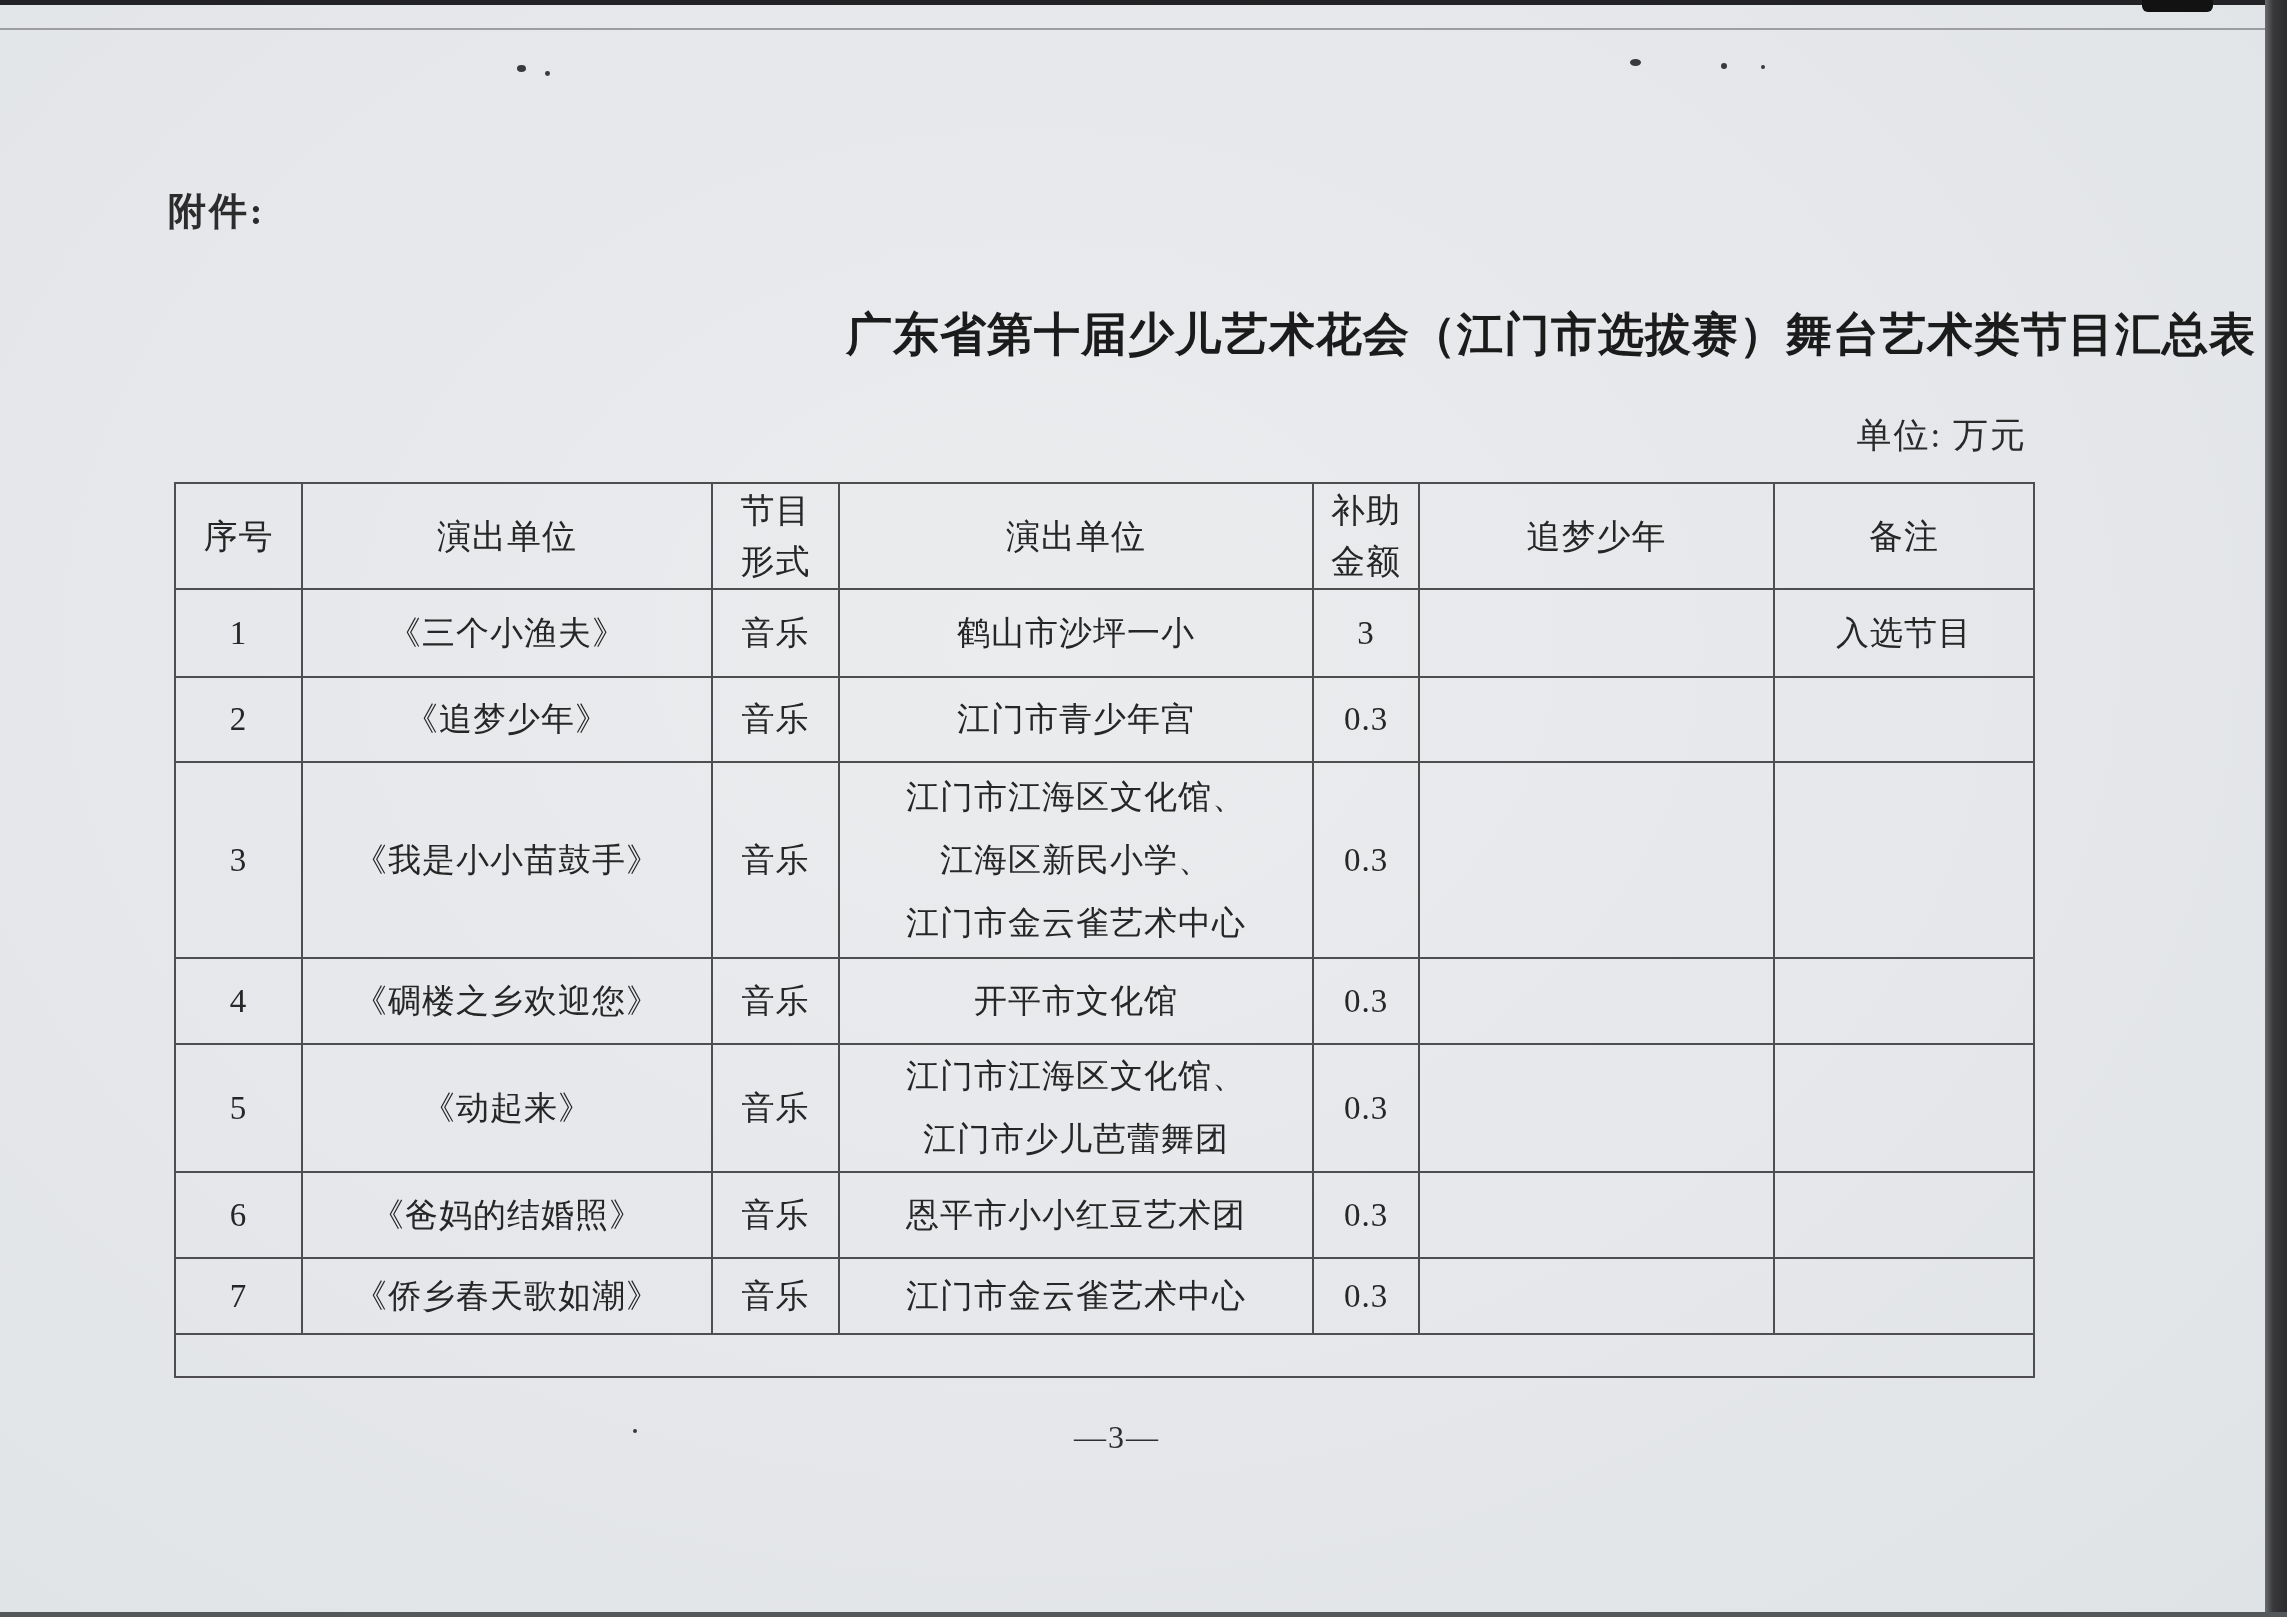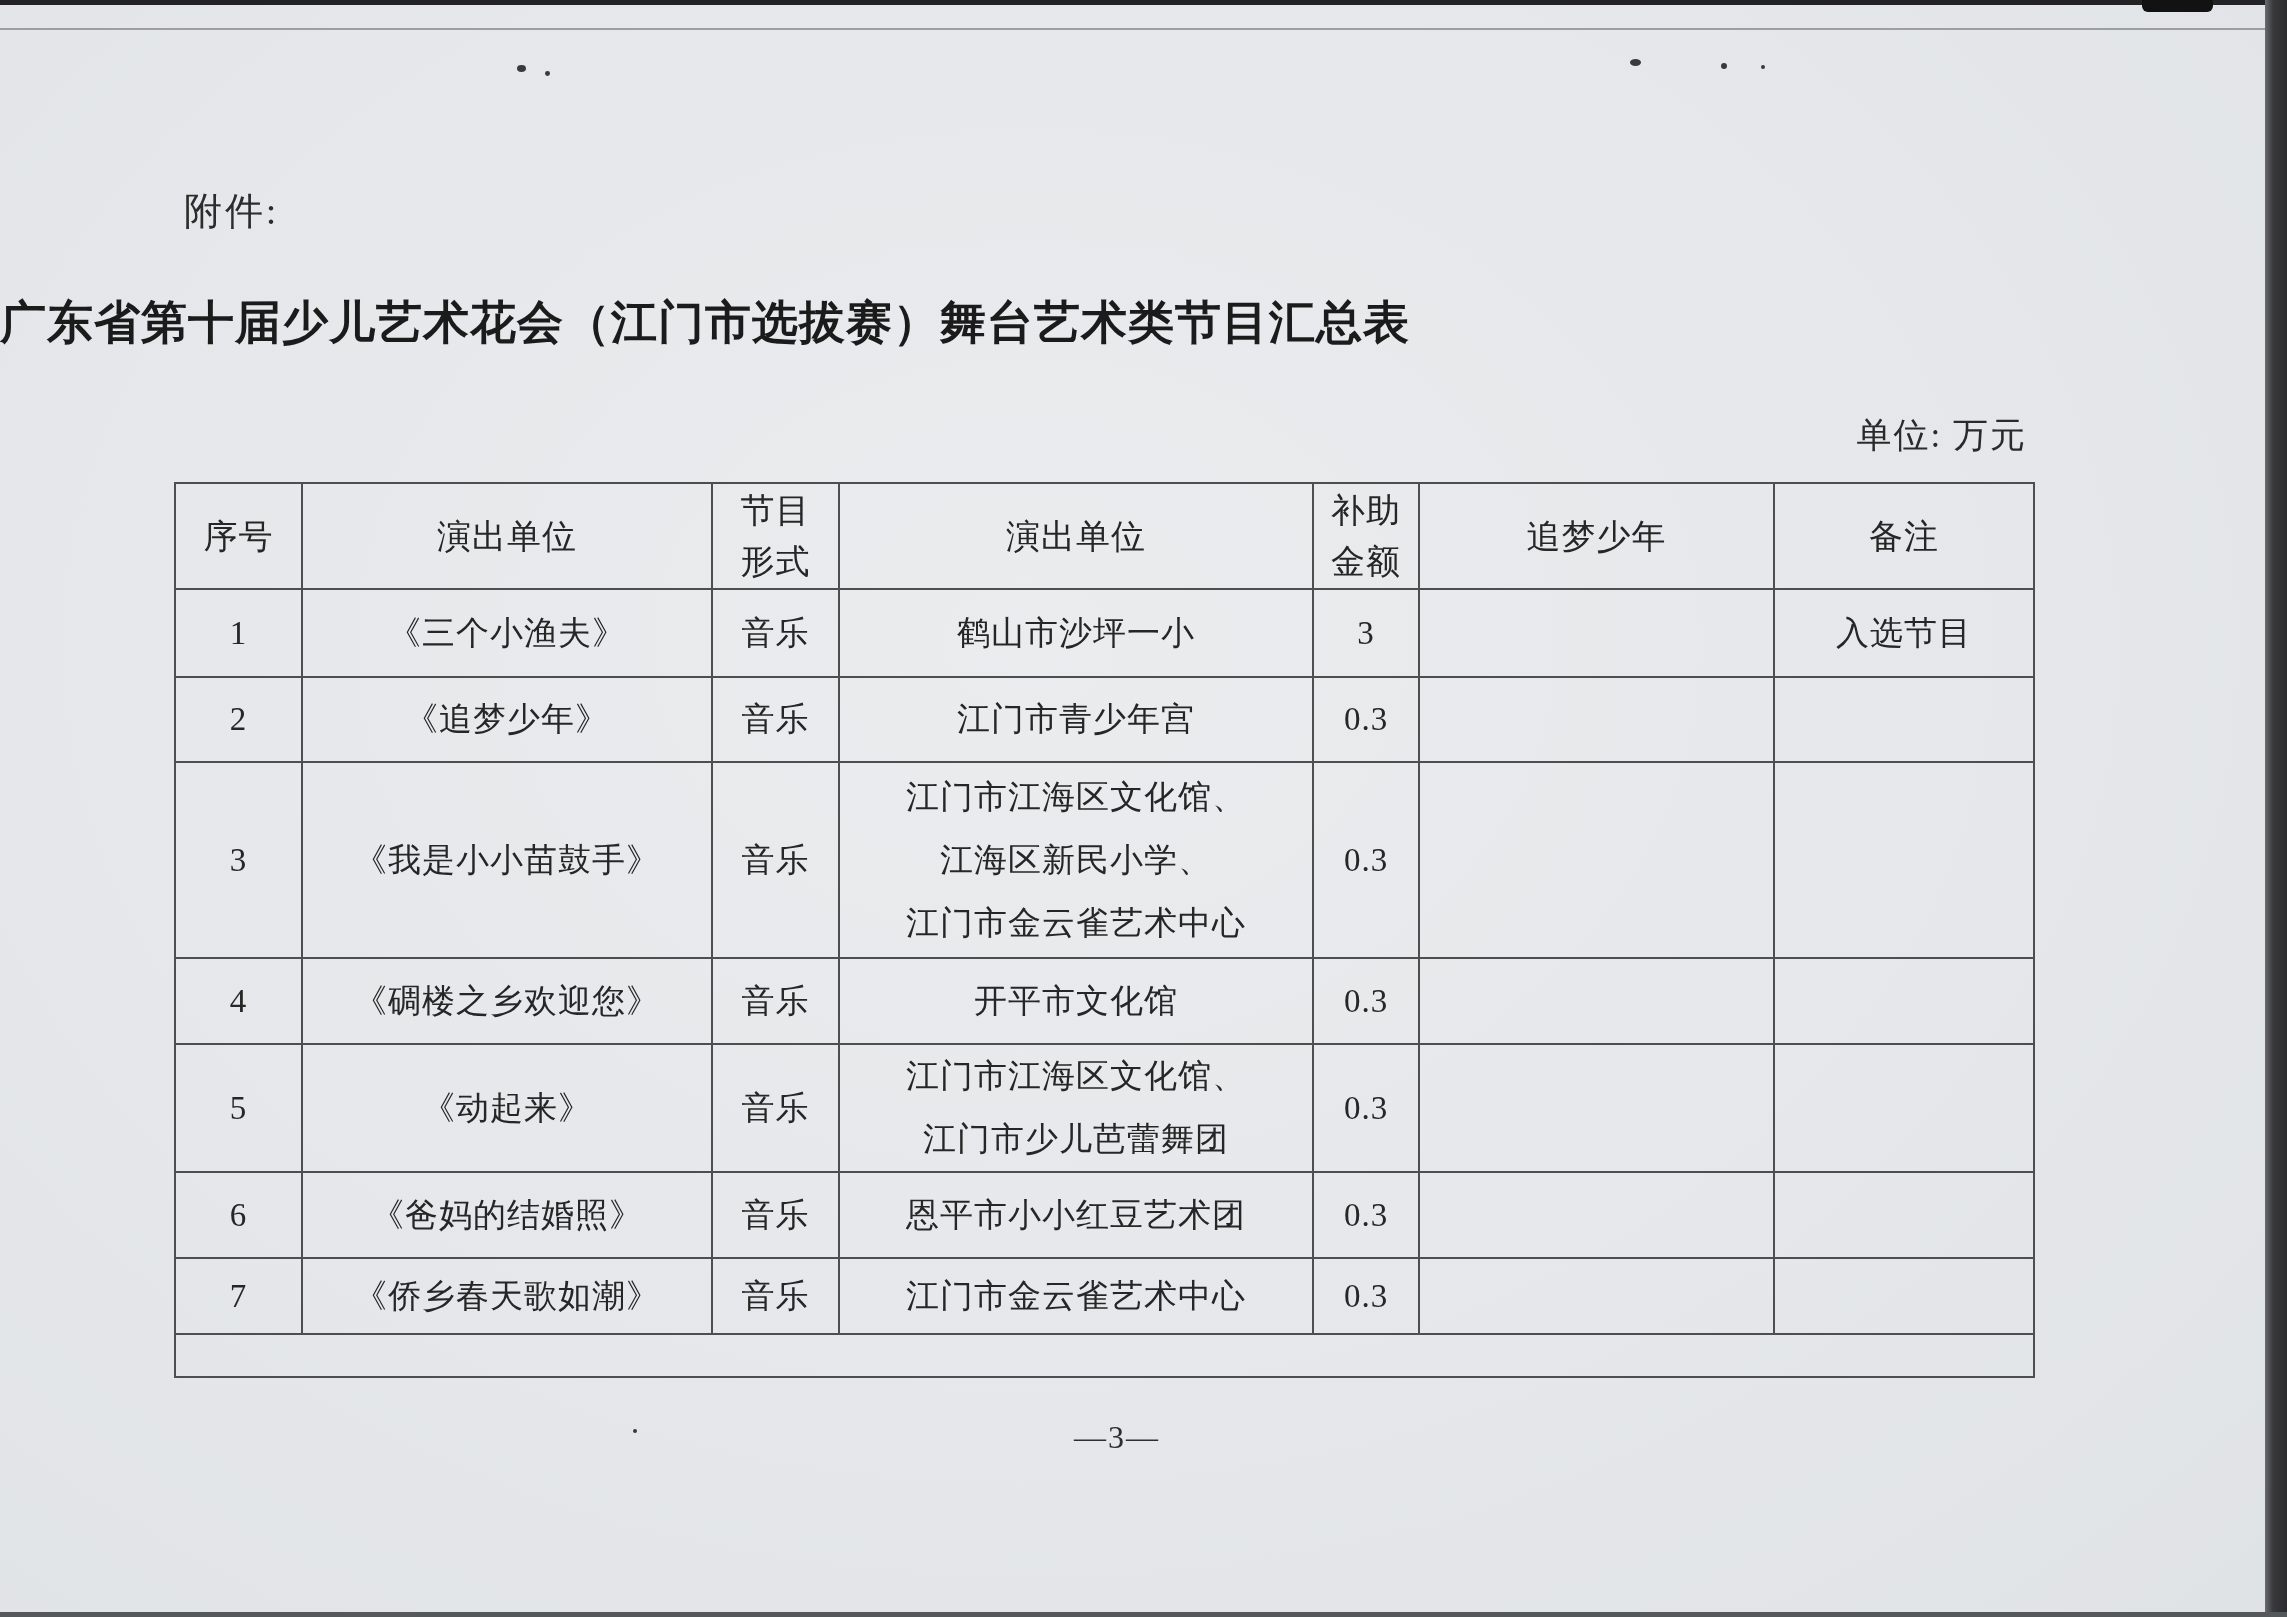--- a/index.html
+++ b/index.html
@@ -19,24 +19,24 @@
   .edge-bottom{position:absolute;left:0;bottom:0;width:100%;height:4.9px;background:#55585a;}
   .blob-topright{position:absolute;left:2142px;top:0;width:71px;height:11.8px;background:#121212;border-radius:0 0 5.9px 5.9px;}
   .speck{position:absolute;background:#3a3a3c;border-radius:50%;}
   .s1{left:517px;top:65px;width:8.8px;height:6.9px;}
   .s2{left:545px;top:71px;width:4.9px;height:4.9px;}
   .s3{left:1630px;top:59px;width:10.8px;height:6.9px;}
   .s4{left:1721px;top:63px;width:5.9px;height:5.9px;}
   .s5{left:1761px;top:65px;width:3.9px;height:3.9px;}
   .s6{left:633px;top:1429px;width:3.9px;height:3.9px;}
 
-  .attachment{position:absolute;left:184px;top:186px;font-size:38px;letter-spacing:2.9px;color:#2c2c2c;}
-  .doc-title{position:absolute;left:0;top:292px;width:2245px;text-align:left;
+  .attachment{position:absolute;left:168px;top:186px;font-size:38px;letter-spacing:2.9px;color:#2c2c2c;font-weight:bold;}
+  .doc-title{position:absolute;left:0;top:304px;width:2245px;text-align:right;
     font-family:"Liberation Sans","DejaVu Sans",sans-serif;
-    font-weight:bold;font-size:46px;letter-spacing:1px;color:#1b1b1b;}
+    font-weight:bold;font-size:46px;letter-spacing:1px;color:#1b1b1b;padding-left:11px;}
   .unit-note{position:absolute;right:261px;top:392px;font-size:35px;letter-spacing:2px;color:#2a2a2a;margin-top:20px;}
 
   table.summary{
     position:absolute;left:174px;top:482px;width:1859px;
     border-collapse:collapse;table-layout:fixed;
     border:2.9px solid #454547;
   }
   .summary th,.summary td{
     border:2px solid #4e4e50;
     text-align:center;vertical-align:middle;

